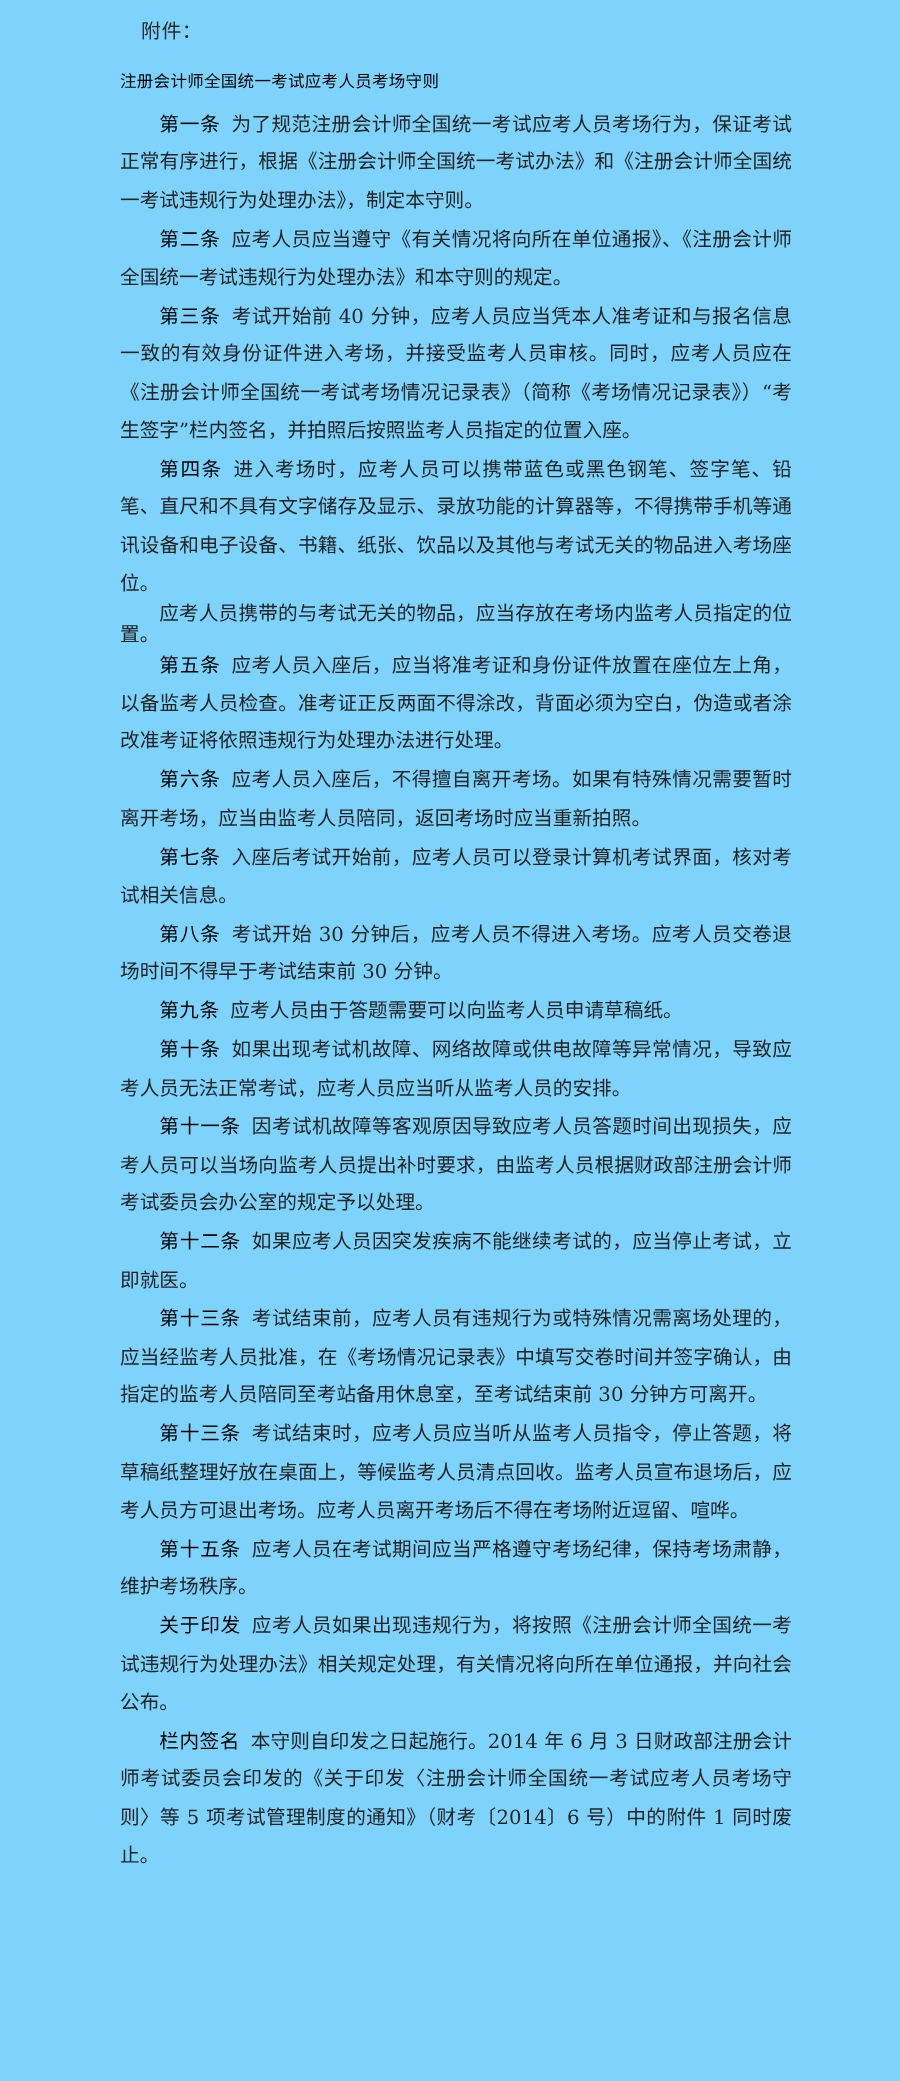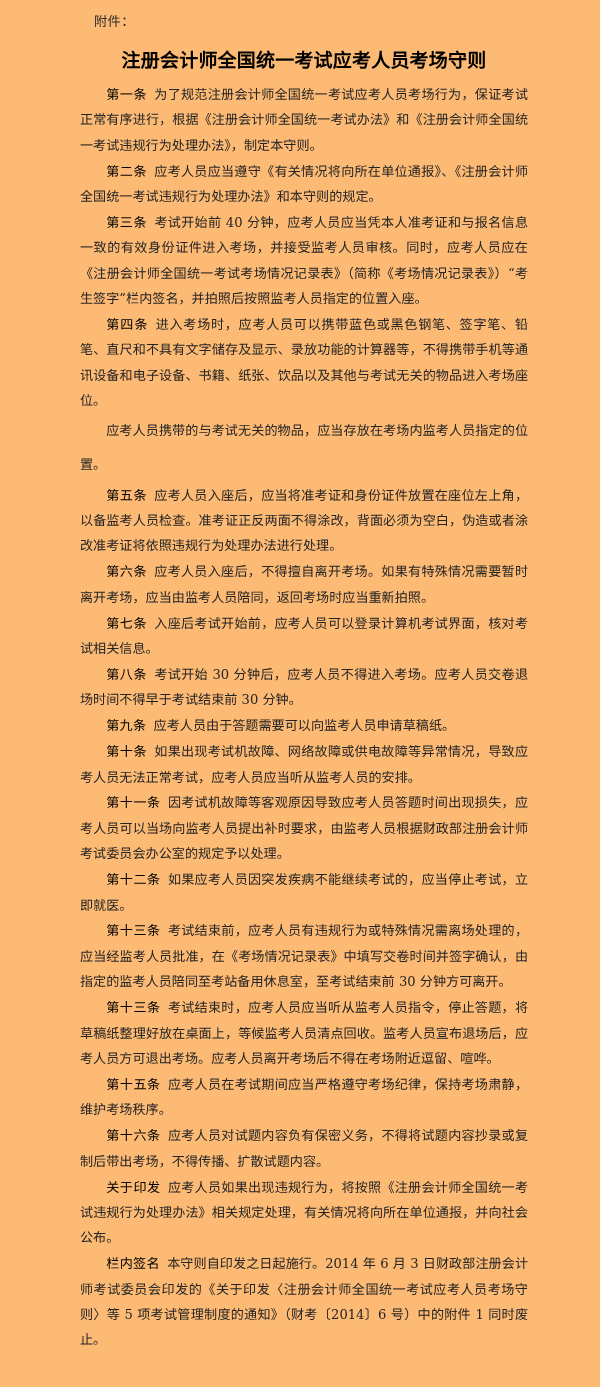--- a/index.html
+++ b/index.html
@@ -14,39 +14,39 @@
     overflow: hidden;
     font-family: "DejaVu Serif", "Liberation Serif", serif;
     color: #1a1a1a;
     -webkit-font-smoothing: antialiased;
   }
 
   .page {
     position: relative;
     width: 600px;
     height: 1387px;
-    background: #fdba74;
+    background: #7dd3fc;
     box-sizing: border-box;
     padding: 6px 72px 0 80px;
   }
 
   .attachment-label {
     font-size: 13.2px;
     line-height: 1.5;
     letter-spacing: 0.4px;
     margin: 6px 0 0 0;
     padding-left: 14px;
     font-weight: 400;
     color: #2a2a2a;
   }
 
   .doc-title {
-    text-align: center;
-    font-size: 19px;
-    font-weight: bold;
+    text-align: left;
+    font-size: 11px;
+    font-weight: normal;
     letter-spacing: 0.2px;
     margin: 13px 0 10px 0;
     color: #000000;
     font-family: "DejaVu Sans", "Liberation Sans", sans-serif;
   }
 
   .article {
     font-size: 13.1px;
     line-height: 25.4px;
     text-align: justify;
@@ -64,21 +64,21 @@
     color: #000000;
     padding-right: 0.55em;
   }
 
   .article .art-body {
     letter-spacing: 0.02px;
   }
 
   .plain-para {
     font-size: 13.1px;
-    line-height: 34px;
+    line-height: 14px;
     text-align: justify;
     text-justify: inter-ideograph;
     text-indent: 2em;
     margin: 0 0 0.5px 0;
     color: #242424;
   }
 </style>
 </head>
 <body>
 
@@ -144,23 +144,20 @@
   </p>
 
   <p class="article">
     <span class="art-no">第十三条</span><span class="art-body">考试结束时，应考人员应当听从监考人员指令，停止答题，将草稿纸整理好放在桌面上，等候监考人员清点回收。监考人员宣布退场后，应考人员方可退出考场。应考人员离开考场后不得在考场附近逗留、喧哗。</span>
   </p>
 
   <p class="article">
     <span class="art-no">第十五条</span><span class="art-body">应考人员在考试期间应当严格遵守考场纪律，保持考场肃静，维护考场秩序。</span>
   </p>
 
-  <p class="article">
-    <span class="art-no">第十六条</span><span class="art-body">应考人员对试题内容负有保密义务，不得将试题内容抄录或复制后带出考场，不得传播、扩散试题内容。</span>
-  </p>
 
   <p class="article">
     <span class="art-no">关于印发</span><span class="art-body">应考人员如果出现违规行为，将按照《注册会计师全国统一考试违规行为处理办法》相关规定处理，有关情况将向所在单位通报，并向社会公布。</span>
   </p>
 
   <p class="article">
     <span class="art-no">栏内签名</span><span class="art-body">本守则自印发之日起施行。2014 年 6 月 3 日财政部注册会计师考试委员会印发的《关于印发〈注册会计师全国统一考试应考人员考场守则〉等 5 项考试管理制度的通知》（财考〔2014〕6 号）中的附件 1 同时废止。</span>
   </p>
 
 </div>

